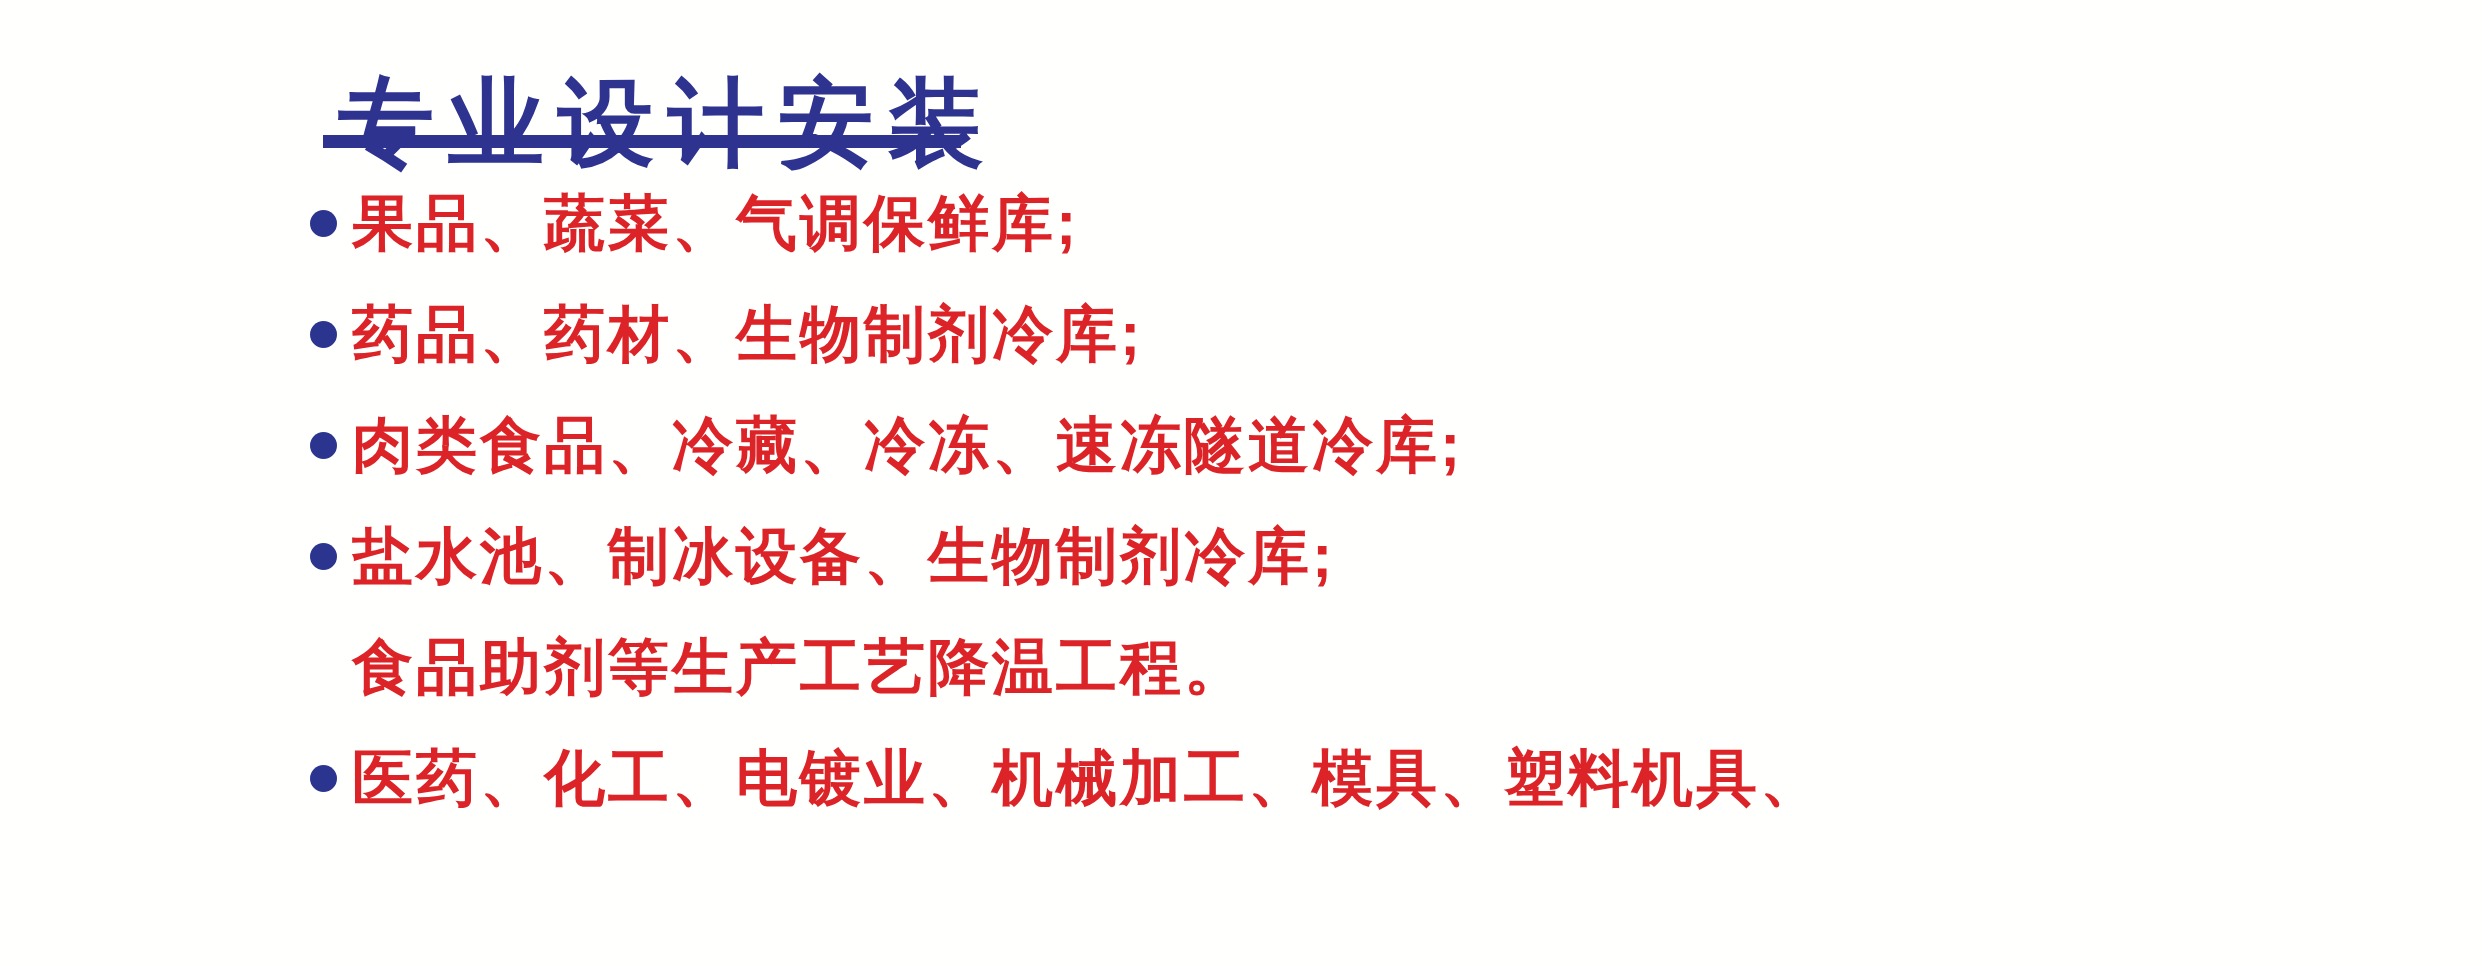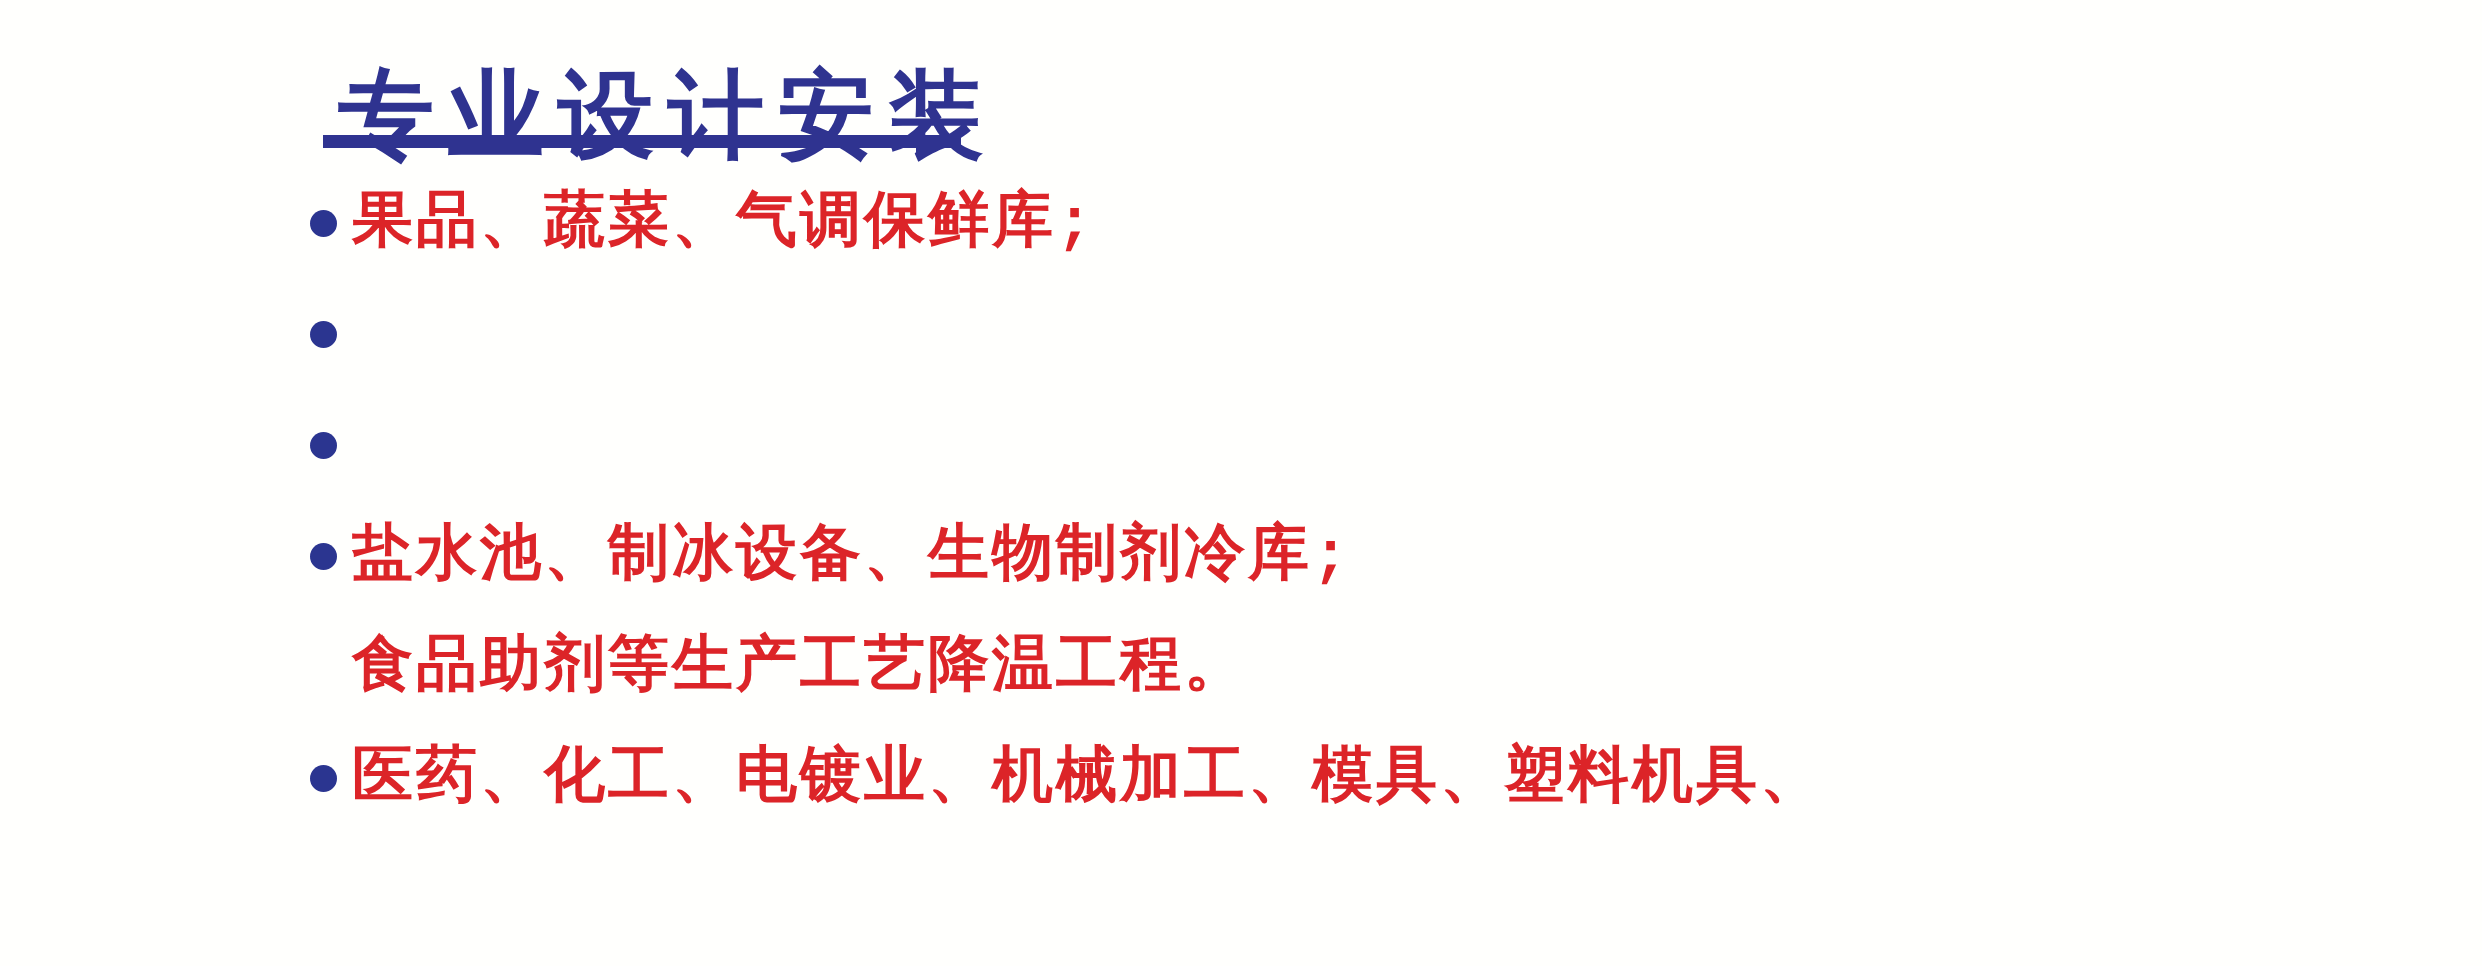--- a/index.html
+++ b/index.html
@@ -11,21 +11,20 @@
     width: 2482px;
     height: 966px;
     position: relative;
     overflow: hidden;
     font-family: "Liberation Sans", "DejaVu Sans", sans-serif;
   }
   .flyer {
     position: absolute;
     inset: 0;
     background: #fffffd;
-    font-family: Liberation Mono, monospace;
   }
   .heading {
     position: absolute;
     left: 338px;
     top: 6px;
     font-size: 96px;
     line-height: 1.1;
     font-weight: 900;
     color: #2F3390;
     letter-spacing: 14px;
@@ -82,24 +81,26 @@
 
   <div class="service-list">
 
     <div class="row">
       <span class="dot"></span>
       <span class="line-text">果品、蔬菜、气调保鲜库;</span>
     </div>
 
     <div class="row">
       <span class="dot"></span>
+      <span class="line-text">药品、药材、生物制剂冷库;</span>
     </div>
 
     <div class="row">
       <span class="dot"></span>
+      <span class="line-text">肉类食品、冷藏、冷冻、速冻隧道冷库;</span>
     </div>
 
     <div class="row">
       <span class="dot"></span>
       <span class="line-text">盐水池、制冰设备、生物制剂冷库;</span>
     </div>
 
 
     <div class="row no-bullet">
       <span class="dot"></span>

